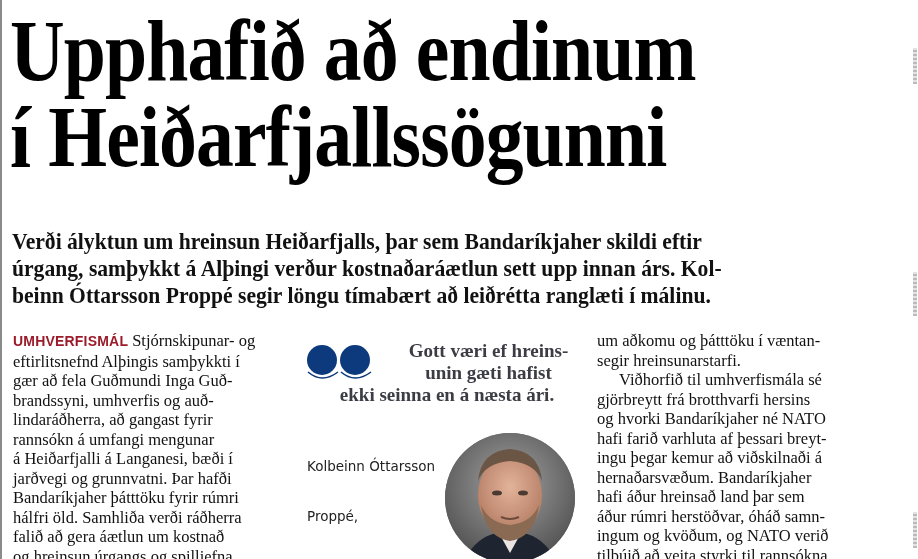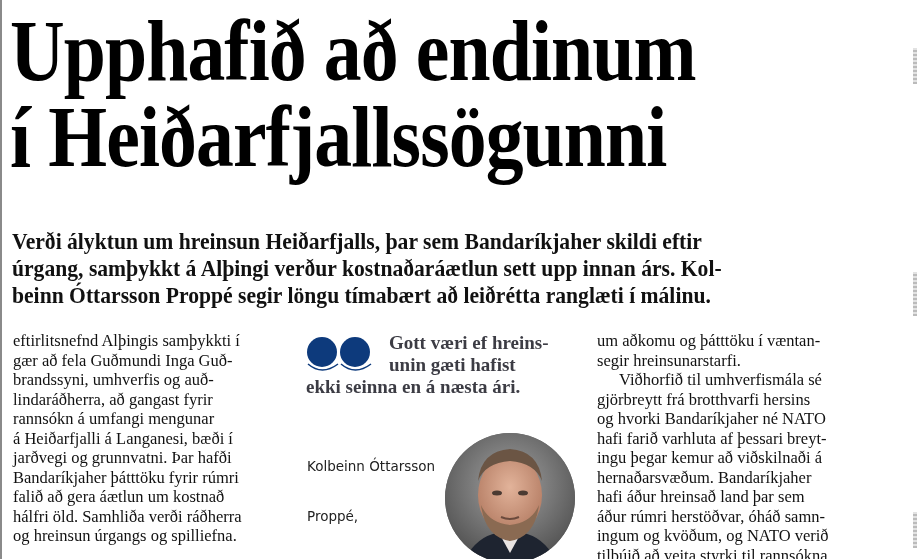--- a/index.html
+++ b/index.html
@@ -80,22 +80,23 @@
       font-weight: bold;
       color: #9b1b2a;
       font-size: 14px;
       letter-spacing: 0.2px;
       margin-right: 4px;
     }
     .indent { padding-left: 22px; }
     .quote-box {
       position: absolute;
       left: 306px;
-      top: 332px;
+      top: 340px;
       width: 282px;
+      text-align: center;
     }
     .quote-icon {
       position: absolute;
       left: 0;
       top: 4px;
       width: 70px;
       height: 38px;
     }
     .quote-text {
       font-family: "Liberation Serif", "DejaVu Serif", serif;
@@ -142,30 +143,31 @@
   <span class="line">í Heiðarfjallssögunni</span>
 </h1>
 
 <p class="lead">
   <span class="line">Verði ályktun um hreinsun Heiðarfjalls, þar sem Bandaríkjaher skildi eftir</span>
   <span class="line">úrgang, samþykkt á Alþingi verður kostnaðaráætlun sett upp innan árs. Kol-</span>
   <span class="line">beinn Óttarsson Proppé segir löngu tímabært að leiðrétta ranglæti í málinu.</span>
 </p>
 
 <div class="col col-1">
+  <span class="line"><span class="kicker">UMHVERFISMÁL</span><span>Stjórnskipunar- og</span></span>
   <span class="line">eftirlitsnefnd Alþingis samþykkti í</span>
   <span class="line">gær að fela Guðmundi Inga Guð-</span>
   <span class="line">brandssyni, umhverfis og auð-</span>
   <span class="line">lindaráðherra, að gangast fyrir</span>
   <span class="line">rannsókn á umfangi mengunar</span>
   <span class="line">á Heiðarfjalli á Langanesi, bæði í</span>
   <span class="line">jarðvegi og grunnvatni. Þar hafði</span>
   <span class="line">Bandaríkjaher þátttöku fyrir rúmri</span>
+  <span class="line">hálfri öld. Samhliða verði ráðherra</span>
   <span class="line">falið að gera áætlun um kostnað</span>
-  <span class="line">hálfri öld. Samhliða verði ráðherra</span>
   <span class="line">og hreinsun úrgangs og spilliefna.</span>
 </div>
 
 <div class="quote-box">
   <svg class="quote-icon" viewBox="0 0 70 38">
     <circle cx="16" cy="16" r="15" fill="#0d3a7c"></circle>
     <path d="M2 28 Q16 40 32 28" stroke="#0d3a7c" stroke-width="1.5" fill="none"></path>
     <circle cx="49" cy="16" r="15" fill="#0d3a7c"></circle>
     <path d="M35 28 Q49 40 65 28" stroke="#0d3a7c" stroke-width="1.5" fill="none"></path>
   </svg>

